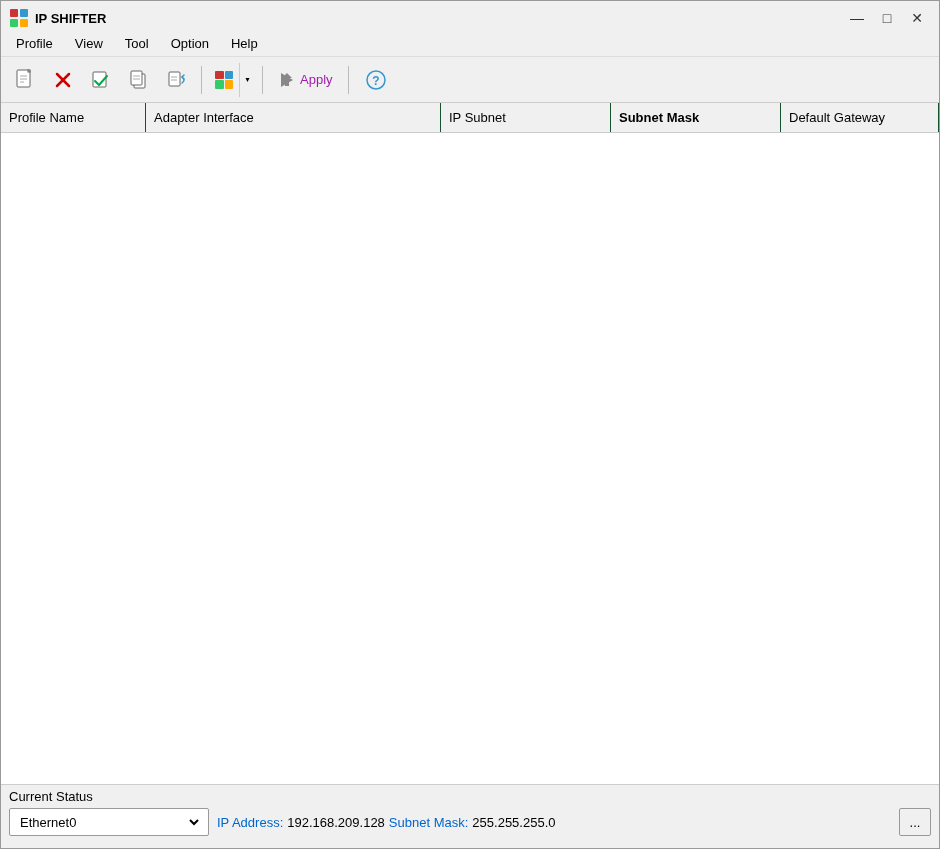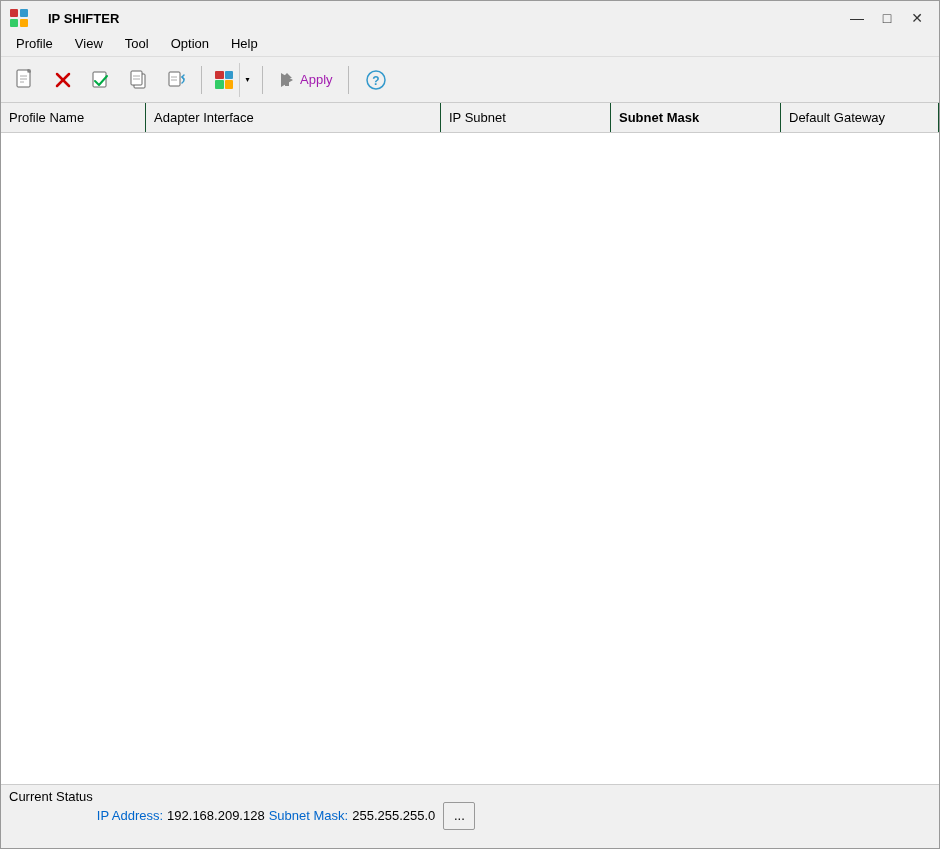--- a/index.html
+++ b/index.html
@@ -32,21 +32,21 @@
       justify-content: space-between;
       background: #f0f0f0;
       padding: 6px 8px 4px 8px;
       height: 32px;
       flex-shrink: 0;
     }
 
     .title-bar-left {
       display: flex;
       align-items: center;
-      gap: 19px;
+      gap: 6px;
     }
 
     .app-icon {
       width: 20px;
       height: 20px;
       display: flex;
       align-items: center;
       justify-content: center;
     }
 
@@ -218,21 +218,21 @@
       overflow-y: auto;
     }
 
     
     .status-bar {
       height: 64px;
       background: #f0f0f0;
       border-top: 1px solid #ccc;
       flex-shrink: 0;
       display: flex;
-      flex-direction: row;
+      flex-direction: column;
       padding: 4px 8px 6px 8px;
       gap: 4px;
     }
 
     .status-label {
       font-size: 13px;
       color: #000;
       font-weight: 500;
     }
 
@@ -438,20 +438,27 @@
     <div class="col-header col-subnet">Subnet Mask</div>
     <div class="col-header col-gateway">Default Gateway</div>
   </div>
 
   <div class="table-area">
   </div>
 
   <div class="status-bar">
     <span class="status-label">Current Status</span>
     <div class="status-row">
+      <div class="status-dropdown">
+        <select>
+          <option>Ethernet0</option>
+          <option>Ethernet1</option>
+          <option>Wi-Fi</option>
+        </select>
+      </div>
       <div class="status-info">
         <span class="status-ip-label">IP Address:</span>
         <span class="status-ip-value">192.168.209.128</span>
         <span class="status-subnet-label">Subnet Mask:</span>
         <span class="status-subnet-value">255.255.255.0</span>
       </div>
       <button class="status-more-btn">...</button>
     </div>
   </div>
 

